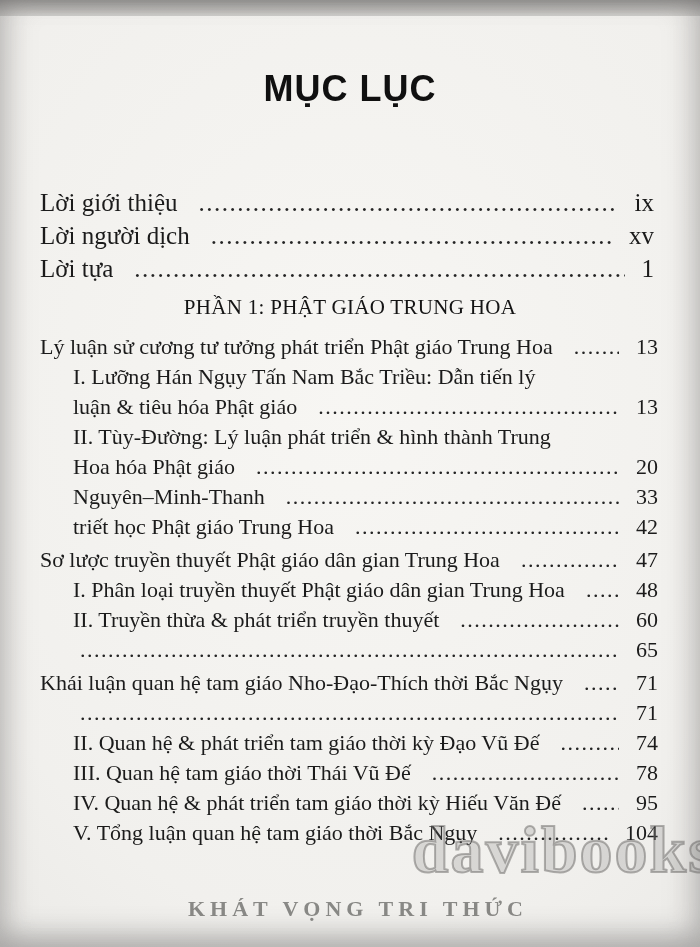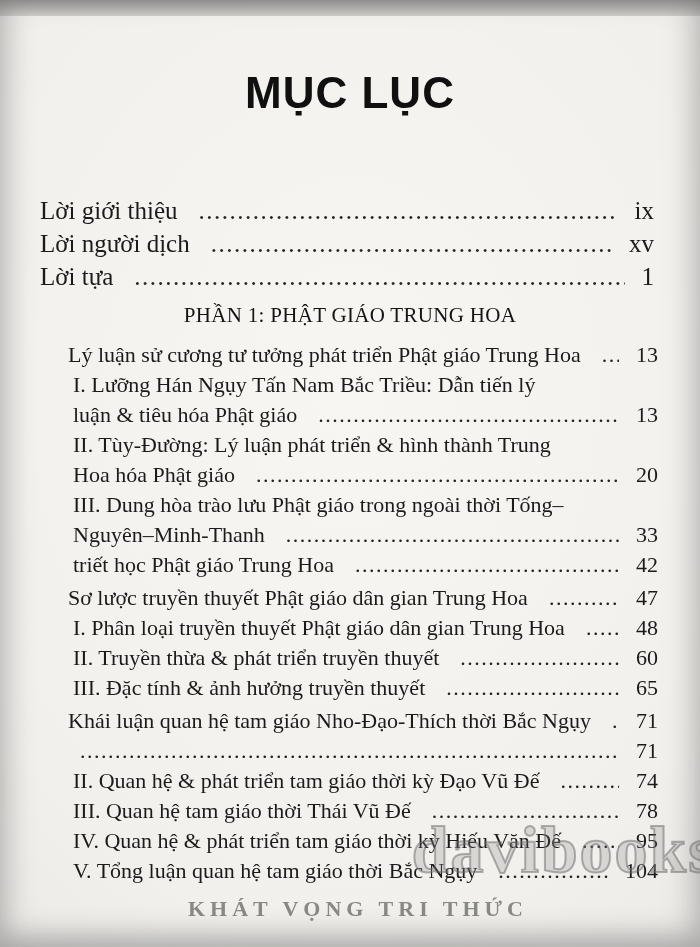--- a/index.html
+++ b/index.html
@@ -30,21 +30,21 @@
     position: absolute; inset: 0;
     box-shadow: inset 0 -14px 26px rgba(90,90,88,.30), inset 14px 0 26px rgba(120,119,117,.18), inset -14px 0 26px rgba(120,119,117,.18);
     pointer-events: none;
   }
 
   .title {
     margin-top: 68px;
     text-align: center;
     font-family: "Liberation Sans", sans-serif;
     font-weight: 700;
-    font-size: 44px;
+    font-size: 36px;
     letter-spacing: 1px;
     color: #101010;
   }
 
   .front { margin: 76px 46px 0 40px; }
   .front .entry {
     font-size: 25px;
     line-height: 33px;
     color: #1b1b1b;
   }
@@ -57,21 +57,21 @@
     letter-spacing: .3px;
     color: #141414;
   }
 
   .toc { margin: 12px 42px 0 40px; }
   .toc .entry {
     font-size: 22px;
     line-height: 30px;
     color: #1b1b1b;
   }
-  .toc .entry.indent-0 { margin-top: 3px; margin-left: 28px; }
+  .toc .entry.indent-0 { margin-top: 3px; }
 
   .entry { display: flex; align-items: baseline; gap: 14px; }
   .entry.indent-1 { padding-left: 33px; }
   .entry .label { flex: 0 1 auto; white-space: nowrap; }
   .entry .leader {
     flex: 1 1 auto;
     min-width: 0;
     overflow: hidden;
     white-space: nowrap;
     margin: 0 3px 0 7px;
@@ -148,25 +148,20 @@
     <span class="label">II. Tùy-Đường: Lý luận phát triển &amp; hình thành Trung</span>
     <span class="leader"></span>
     <span class="pageno"></span>
   </div>
       <div class="entry indent-1">
     <span class="label">Hoa hóa Phật giáo</span>
     <span class="leader">................................................................................................................................................................</span>
     <span class="pageno">20</span>
   </div>
       <div class="entry indent-1">
-    <span class="label">III. Dung hòa trào lưu Phật giáo trong ngoài thời Tống–</span>
-    <span class="leader"></span>
-    <span class="pageno"></span>
-  </div>
-      <div class="entry indent-1">
     <span class="label">Nguyên–Minh-Thanh</span>
     <span class="leader">................................................................................................................................................................</span>
     <span class="pageno">33</span>
   </div>
       <div class="entry indent-1">
     <span class="label">triết học Phật giáo Trung Hoa</span>
     <span class="leader">................................................................................................................................................................</span>
     <span class="pageno">42</span>
   </div>
       <div class="entry indent-0">
@@ -178,21 +173,20 @@
     <span class="label">I. Phân loại truyền thuyết Phật giáo dân gian Trung Hoa</span>
     <span class="leader">................................................................................................................................................................</span>
     <span class="pageno">48</span>
   </div>
       <div class="entry indent-1">
     <span class="label">II. Truyền thừa &amp; phát triển truyền thuyết</span>
     <span class="leader">................................................................................................................................................................</span>
     <span class="pageno">60</span>
   </div>
       <div class="entry indent-1">
-    <span class="label">III. Đặc tính &amp; ảnh hưởng truyền thuyết</span>
     <span class="leader">................................................................................................................................................................</span>
     <span class="pageno">65</span>
   </div>
       <div class="entry indent-0">
     <span class="label">Khái luận quan hệ tam giáo Nho-Đạo-Thích thời Bắc Ngụy</span>
     <span class="leader">................................................................................................................................................................</span>
     <span class="pageno">71</span>
   </div>
       <div class="entry indent-1">
     <span class="leader">................................................................................................................................................................</span>

